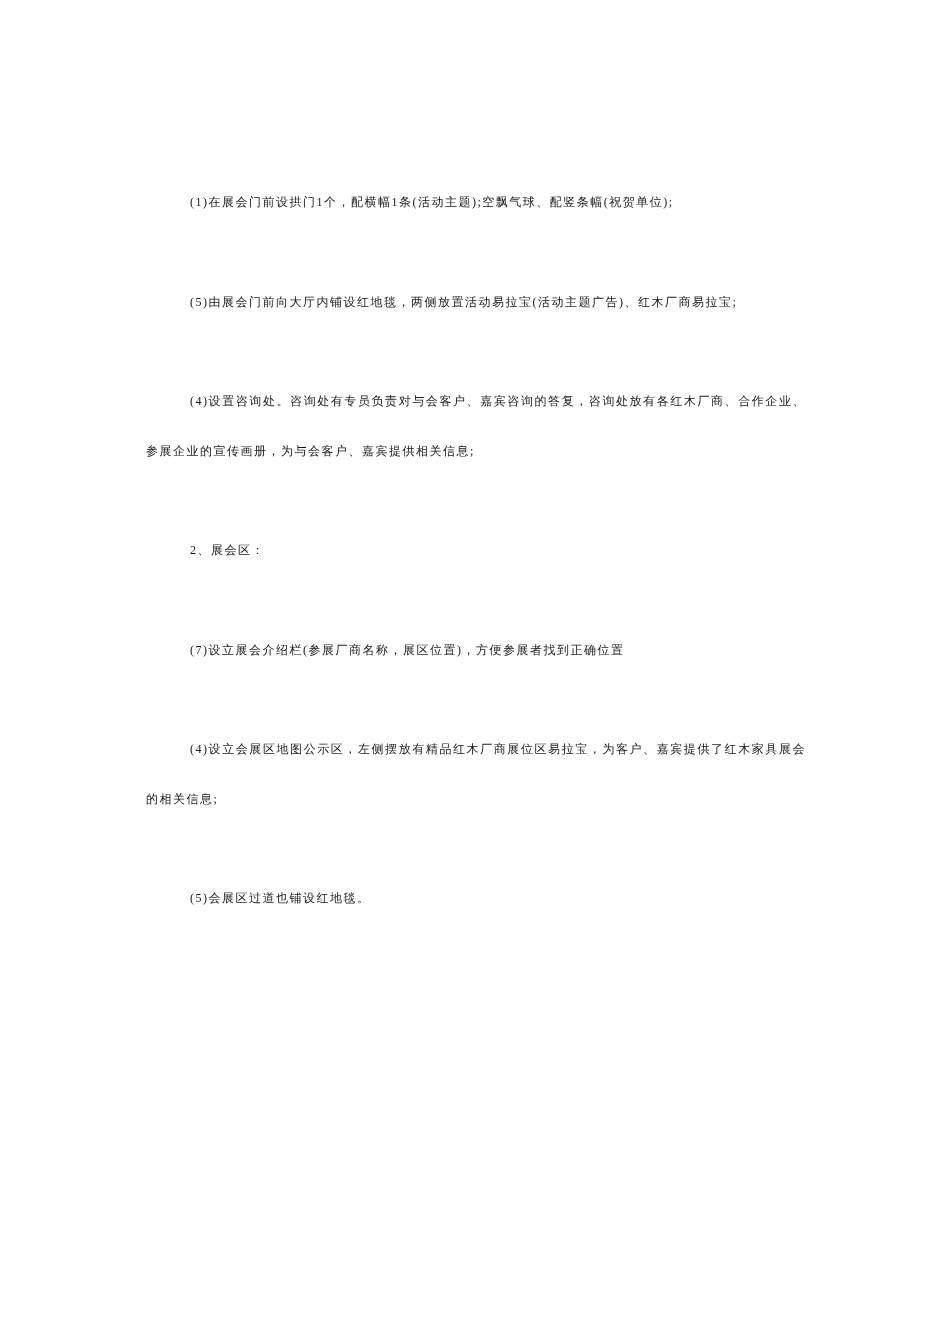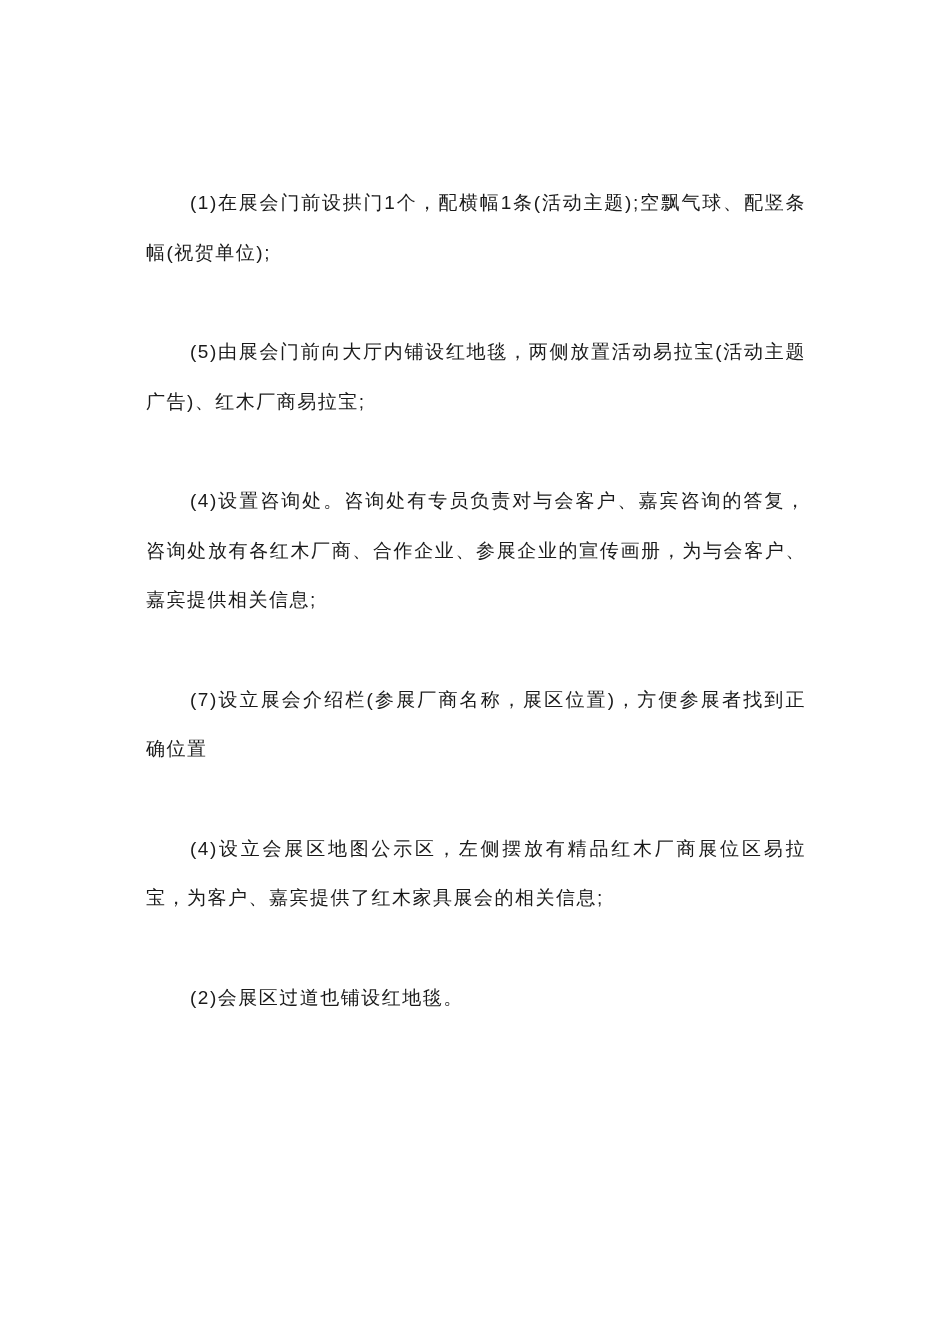--- a/index.html
+++ b/index.html
@@ -1,29 +1,30 @@
 <!DOCTYPE html>
 <html><head>
 <meta charset="utf-8">
 <style>
   html, body { margin: 0; padding: 0; background: #ffffff; }
   body { width: 950px; height: 1344px; position: relative; overflow: hidden; }
   .page {
     position: absolute; left: 146px; top: 178px; width: 660px;
-    font-family: Liberation Sans, sans-serif;
-    font-size: 19px; color: #1a1a1a;
+    font-family: Liberation Serif, serif;
+    font-size: 12px; color: #1a1a1a;
     line-height: 49.5px;
     letter-spacing: 1.5px;
   }
   .para { margin: 0 0 50px 0; text-indent: 44px; text-align: justify; }
   .para.heading { margin-bottom: 50px; }
 </style>
 </head>
 <body>
 
 <div class="page">
   <p class="para">(1)在展会门前设拱门1个，配横幅1条(活动主题);空飘气球、配竖条幅(祝贺单位);</p>
   <p class="para">(5)由展会门前向大厅内铺设红地毯，两侧放置活动易拉宝(活动主题广告)、红木厂商易拉宝;</p>
   <p class="para">(4)设置咨询处。咨询处有专员负责对与会客户、嘉宾咨询的答复，咨询处放有各红木厂商、合作企业、参展企业的宣传画册，为与会客户、嘉宾提供相关信息;</p>
+  <p class="para heading">2、展会区：</p>
   <p class="para">(7)设立展会介绍栏(参展厂商名称，展区位置)，方便参展者找到正确位置</p>
   <p class="para">(4)设立会展区地图公示区，左侧摆放有精品红木厂商展位区易拉宝，为客户、嘉宾提供了红木家具展会的相关信息;</p>
-  <p class="para">(2)会展区过道也铺设红地毯。</p>
+  <p class="para">(5)会展区过道也铺设红地毯。</p>
 </div>
 
 </body></html>

